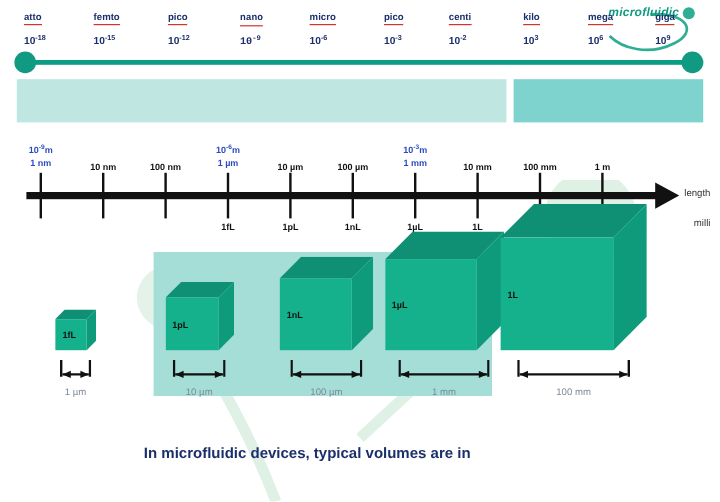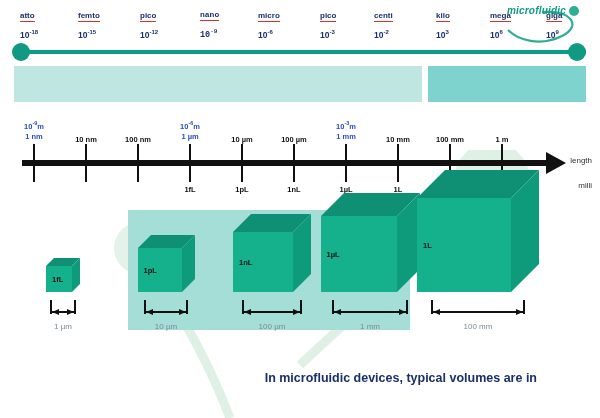--- a/index.html
+++ b/index.html
@@ -92,22 +92,22 @@
     white-space:nowrap;
   }
   .dim-label{
     position:absolute;font-size:8px;color:#7b8a99;white-space:nowrap;
     transform:translateX(-50%);top:322px;
   }
   .meas{position:absolute;}
 
   
   .caption{
-    position:absolute;left:0;top:370px;width:512px;text-align:right;
-    font-size:12.5px;font-weight:bold;color:#1b2f6b;line-height:17px;padding-left:25px;
+    position:absolute;left:0;top:370px;width:512px;text-align:center;
+    font-size:12.5px;font-weight:bold;color:#1b2f6b;line-height:17px;
   }
 </style>
 </head>
 <body>
 
 <div class="stage">
 
   <svg class="swirl" viewBox="0 0 600 268">
     <circle cx="492" cy="30" r="38" fill="#dff0e5"></circle>
     <circle cx="140" cy="98" r="26" fill="#e4f2e9"></circle>

